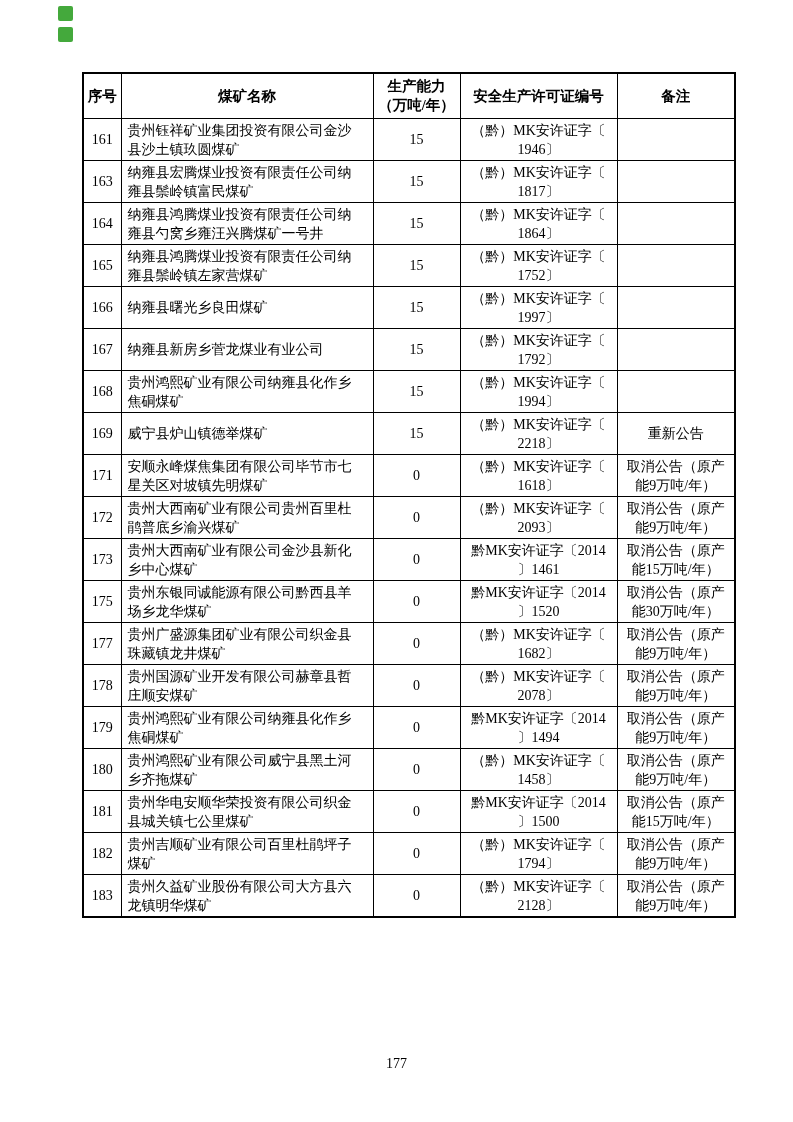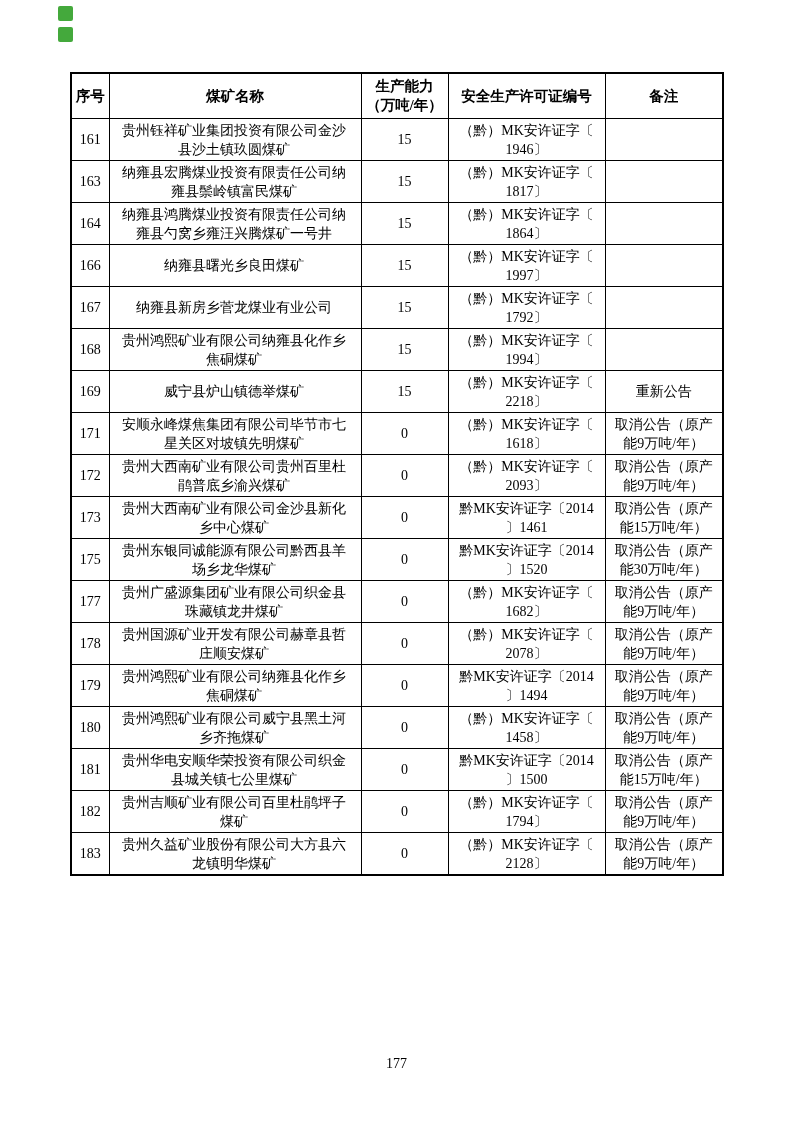--- a/index.html
+++ b/index.html
@@ -11,21 +11,21 @@
     color:#000;
     overflow:hidden;
   }
   .mark{
     position:absolute;left:58px;width:15px;height:15px;
     border-radius:2px;
   }
   .mark.m1{top:6px;}
   .mark.m2{top:27px;}
   table.doc-table{
-    position:absolute;left:70px;top:72px;
+    position:absolute;left:82px;top:72px;
     width:652px;
     border-collapse:collapse;
     table-layout:fixed;
     border:2px solid #000;
   }
   .doc-table th,.doc-table td{
     border:1px solid #000;
     font-size:14px;
     line-height:19px;
     padding:0;
@@ -33,21 +33,21 @@
     text-align:center;
     overflow:hidden;
   }
   .doc-table th{
     font-weight:bold;
     height:44px;
     font-size:14.5px;
   }
   .doc-table td{height:39px;}
   .doc-table td.name{
-    text-align:center;
+    text-align:left;
     padding:1px 8px 1px 6px;
     word-break:break-all;
     margin-top:16px;
   }
   .col-no{width:38px;}
   .col-name{width:252px;}
   .col-cap{width:87px;}
   .col-lic{width:157px;}
   .col-rem{width:118px;}
   .page-number{
@@ -109,20 +109,27 @@
           <td></td>
         </tr>
         <tr>
           <td>164</td>
           <td class="name">纳雍县鸿腾煤业投资有限责任公司纳雍县勺窝乡雍汪兴腾煤矿一号井</td>
           <td>15</td>
           <td>（黔）MK安许证字〔<br>1864〕</td>
           <td></td>
         </tr>
         <tr>
+          <td>165</td>
+          <td class="name">纳雍县鸿腾煤业投资有限责任公司纳雍县鬃岭镇左家营煤矿</td>
+          <td>15</td>
+          <td>（黔）MK安许证字〔<br>1752〕</td>
+          <td></td>
+        </tr>
+        <tr>
           <td>166</td>
           <td class="name">纳雍县曙光乡良田煤矿</td>
           <td>15</td>
           <td>（黔）MK安许证字〔<br>1997〕</td>
           <td></td>
         </tr>
         <tr>
           <td>167</td>
           <td class="name">纳雍县新房乡菅龙煤业有业公司</td>
           <td>15</td>

